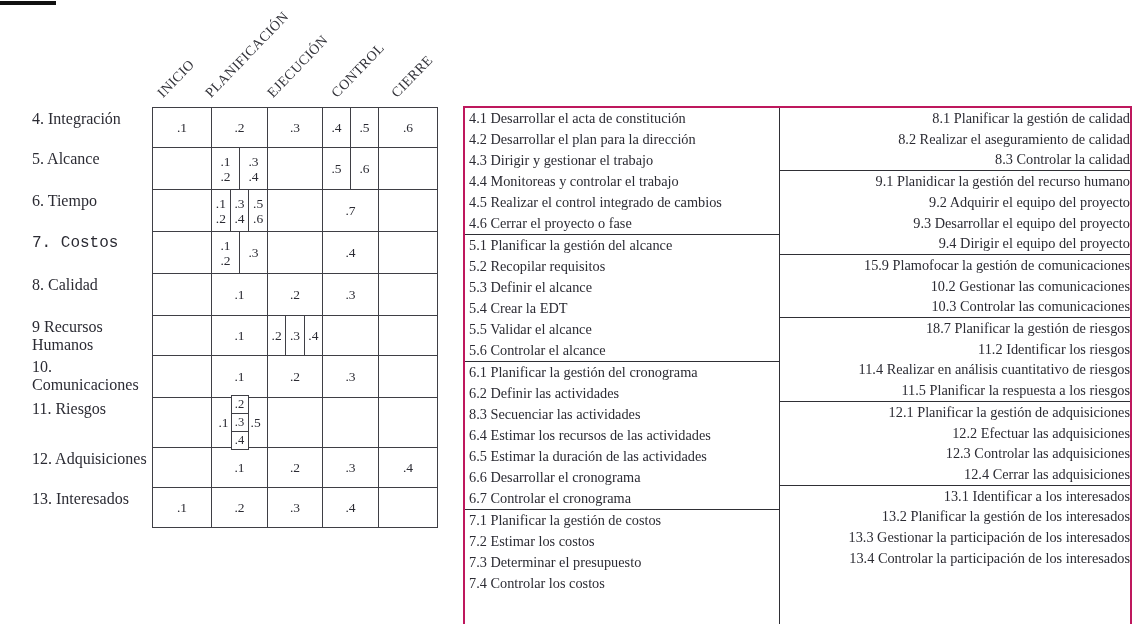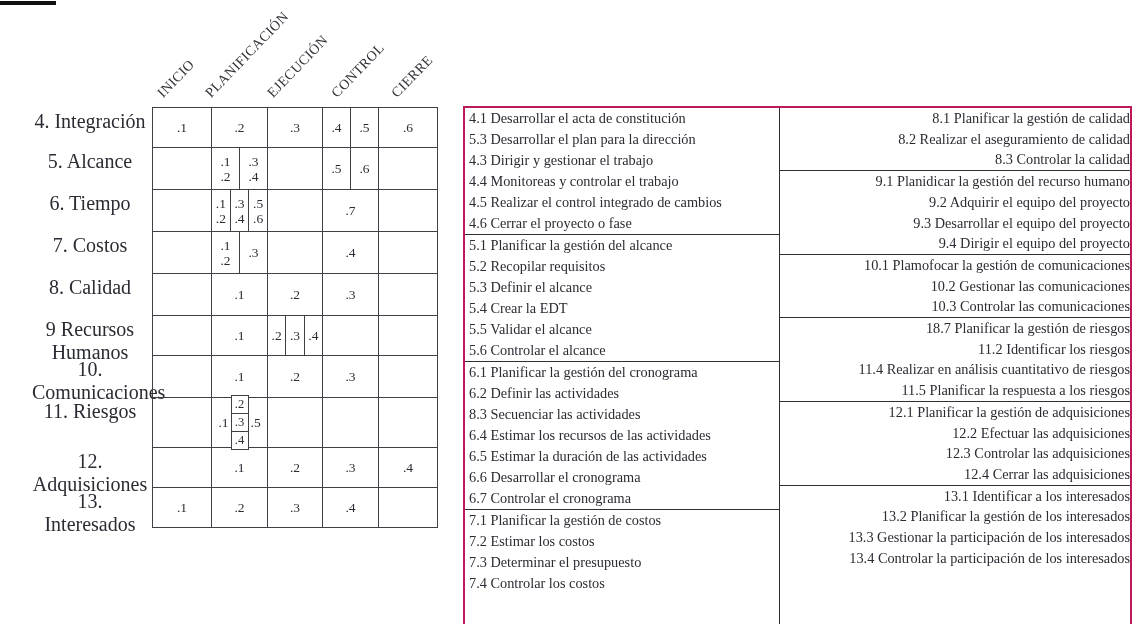--- a/index.html
+++ b/index.html
@@ -6,21 +6,21 @@
   .canvas{position:relative;width:1134px;height:624px;background:#ffffff;
           font-family:"Liberation Serif",serif;color:#2b2b33;overflow:hidden;}
   .artifact{position:absolute;left:0;top:1px;width:56px;height:4px;background:#111;}
 
   
   .m-hdr{position:absolute;top:85px;transform-origin:0 100%;transform:rotate(-46deg);
          font-size:14px;letter-spacing:.4px;white-space:nowrap;color:#33333a;}
 
   
   #matrix-labels{position:absolute;left:0;top:107px;width:148px;}
-  .m-label{text-align:center;padding-top:3px;font-size:20px;box-sizing:border-box;padding-left:32px;}
+  .m-label{text-align:left;padding-top:3px;font-size:16px;box-sizing:border-box;padding-left:32px;}
 
   
   #matrix-grid{position:absolute;left:152px;top:107px;
                border-top:1.6px solid #3f3f45;border-left:1.6px solid #3f3f45;}
   .m-row{display:flex;}
   .m-cell{border-right:1.6px solid #3f3f45;border-bottom:1.6px solid #3f3f45;
           display:flex;align-items:stretch;justify-content:center;
           font-size:13.5px;box-sizing:border-box;position:relative;}
   .m-sub{flex:1;display:flex;flex-direction:column;justify-content:center;
          align-items:center;line-height:15px;}
@@ -50,21 +50,21 @@
       <div class="m-hdr" style="left: 166px;">INICIO</div>
       <div class="m-hdr" style="left: 214px;">PLANIFICACIÓN</div>
       <div class="m-hdr" style="left: 276px;">EJECUCIÓN</div>
       <div class="m-hdr" style="left: 340px;">CONTROL</div>
       <div class="m-hdr" style="left: 400px;">CIERRE</div>
     </div>
   <div id="matrix-labels">
       <div class="m-label" style="height: 40px;">4. Integración</div>
       <div class="m-label" style="height: 42px;">5. Alcance</div>
       <div class="m-label" style="height: 42px;">6. Tiempo</div>
-      <div class="m-label" style="height: 42px;">7. Costos</div>
+      <div class="m-label" style="height: 42px; font-family: Liberation Mono, monospace;">7. Costos</div>
       <div class="m-label" style="height: 42px;">8. Calidad</div>
       <div class="m-label" style="height: 40px;">9 Recursos Humanos</div>
       <div class="m-label" style="height: 42px;">10. Comunicaciones</div>
       <div class="m-label" style="height: 50px;">11. Riesgos</div>
       <div class="m-label" style="height: 40px;">12. Adquisiciones</div>
       <div class="m-label" style="height: 40px;">13. Interesados</div>
     </div>
   <div id="matrix-grid">
       <div class="m-row" style="height: 40px;">
         <div class="m-cell" style="width: 59px;">
@@ -280,21 +280,21 @@
             <div>.4</div>
           </div>
         </div>
         <div class="m-cell" style="width: 59px;"></div>
       </div>
     </div>
   <div class="plist">
     <div id="plist-left" class="plist-col">
         <div class="plist-group">
           <div class="plist-item">4.1 Desarrollar el acta de constitución</div>
-          <div class="plist-item">5.3 Desarrollar el plan para la dirección</div>
+          <div class="plist-item">4.2 Desarrollar el plan para la dirección</div>
           <div class="plist-item">4.3 Dirigir y gestionar el trabajo</div>
           <div class="plist-item">4.4 Monitoreas y controlar el trabajo</div>
           <div class="plist-item">4.5 Realizar el control integrado de cambios</div>
           <div class="plist-item">4.6 Cerrar el proyecto o fase</div>
         </div>
         <div class="plist-group">
           <div class="plist-item">5.1 Planificar la gestión del alcance</div>
           <div class="plist-item">5.2 Recopilar requisitos</div>
           <div class="plist-item">5.3 Definir el alcance</div>
           <div class="plist-item">5.4 Crear la EDT</div>
@@ -323,21 +323,21 @@
           <div class="plist-item">8.2 Realizar el aseguramiento de calidad</div>
           <div class="plist-item">8.3 Controlar la calidad</div>
         </div>
         <div class="plist-group">
           <div class="plist-item">9.1 Planidicar la gestión del recurso humano</div>
           <div class="plist-item">9.2 Adquirir el equipo del proyecto</div>
           <div class="plist-item">9.3 Desarrollar el equipo del proyecto</div>
           <div class="plist-item">9.4 Dirigir el equipo del proyecto</div>
         </div>
         <div class="plist-group">
-          <div class="plist-item">10.1 Plamofocar la gestión de comunicaciones</div>
+          <div class="plist-item">15.9 Plamofocar la gestión de comunicaciones</div>
           <div class="plist-item">10.2 Gestionar las comunicaciones</div>
           <div class="plist-item">10.3 Controlar las comunicaciones</div>
         </div>
         <div class="plist-group">
           <div class="plist-item">18.7 Planificar la gestión de riesgos</div>
           <div class="plist-item">11.2 Identificar los riesgos</div>
           <div class="plist-item">11.4 Realizar en análisis cuantitativo de riesgos</div>
           <div class="plist-item">11.5 Planificar la respuesta a los riesgos</div>
         </div>
         <div class="plist-group">

